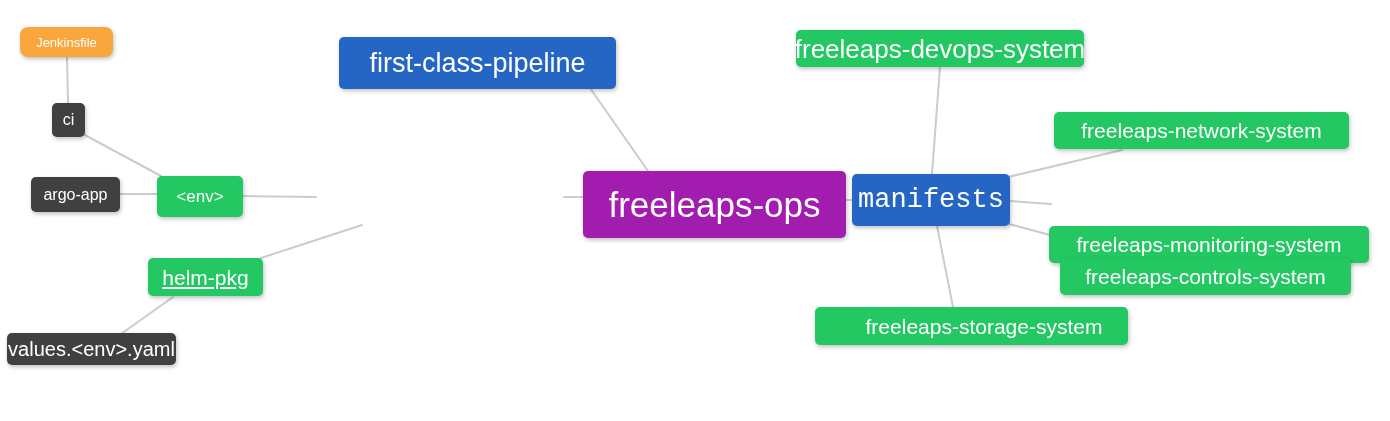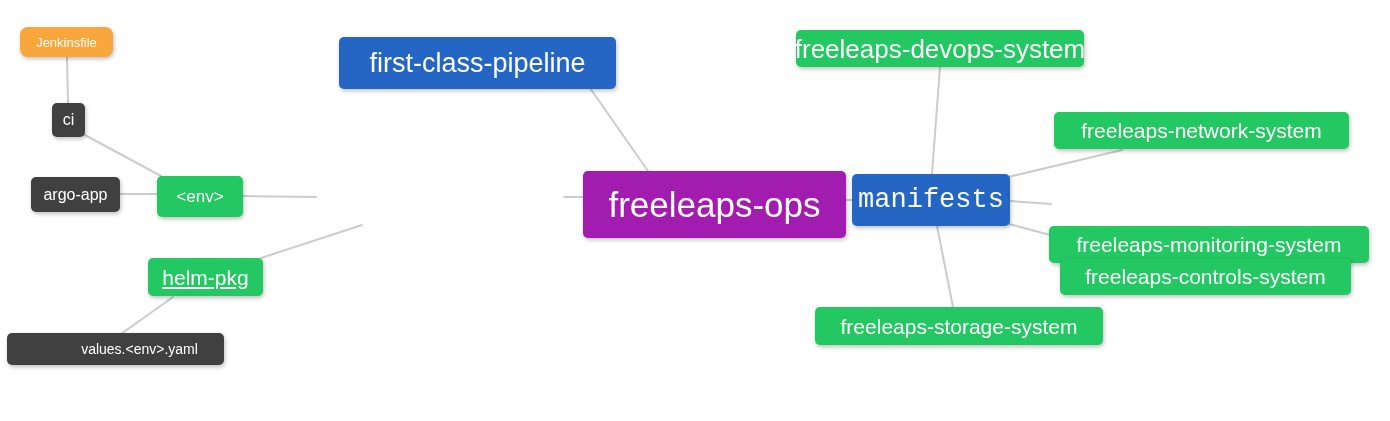--- a/index.html
+++ b/index.html
@@ -44,30 +44,30 @@
   .bg-green  { background: #24C862; }
   .bg-red    { background: #404040; }
   .bg-orange { background: #F9A63C; }
 
   
   .n-jenkinsfile { left: 20px;  top: 27px;  width: 93px;  height: 30px; font-size: 13px; border-radius: 8px; }
   .n-ci          { left: 52px;  top: 103px; width: 33px;  height: 34px; font-size: 16px; }
   .n-argo-app    { left: 31px;  top: 177px; width: 89px;  height: 35px; font-size: 16px; }
   .n-env         { left: 157px; top: 176px; width: 86px;  height: 41px; font-size: 17px; }
   .n-helm-pkg    { left: 148px; top: 258px; width: 115px; height: 38px; font-size: 21px; text-decoration: underline; }
-  .n-values      { left: 7px;   top: 333px; width: 169px; height: 32px; font-size: 14px; padding-left: 48px; }
+  .n-values      { left: 7px;   top: 333px; width: 169px; height: 32px; font-size: 20px; }
   .n-pipeline    { left: 314px; top: 37px;  width: 277px; height: 52px; font-size: 27px; margin-left: 25px; }
   .n-service     { left: 316px; top: 171px; width: 250px; height: 53px; font-size: 27px; }
   .n-ops         { left: 583px; top: 171px; width: 263px; height: 67px; font-size: 35px; }
   .n-manifests   { left: 852px; top: 174px; width: 158px; height: 52px; font-size: 27px; font-family: Liberation Mono, monospace; }
   .n-devops      { left: 796px; top: 30px;  width: 288px; height: 37px; font-size: 26px; }
   .n-network     { left: 1054px;top: 112px; width: 295px; height: 37px; font-size: 21px; text-align: center; }
   .n-monitoring  { left: 1049px;top: 186px; width: 320px; height: 37px; font-size: 21px; margin-top: 40px; }
   .n-controls    { left: 1060px;top: 258px; width: 291px; height: 37px; font-size: 21px; }
-  .n-storage     { left: 815px; top: 307px; width: 288px; height: 38px; font-size: 21px; }
+  .n-storage     { left: 815px; top: 307px; width: 288px; height: 38px; font-size: 21px; padding-left: 25px; }
 </style>
 </head>
 <body>
 
 <div class="canvas">
 
   <svg class="edges" viewBox="0 0 1390 421">
     <line x1="67" y1="57" x2="68" y2="103"></line>
     <line x1="83" y1="134" x2="161" y2="176"></line>
     <line x1="120" y1="194" x2="157" y2="194"></line>

